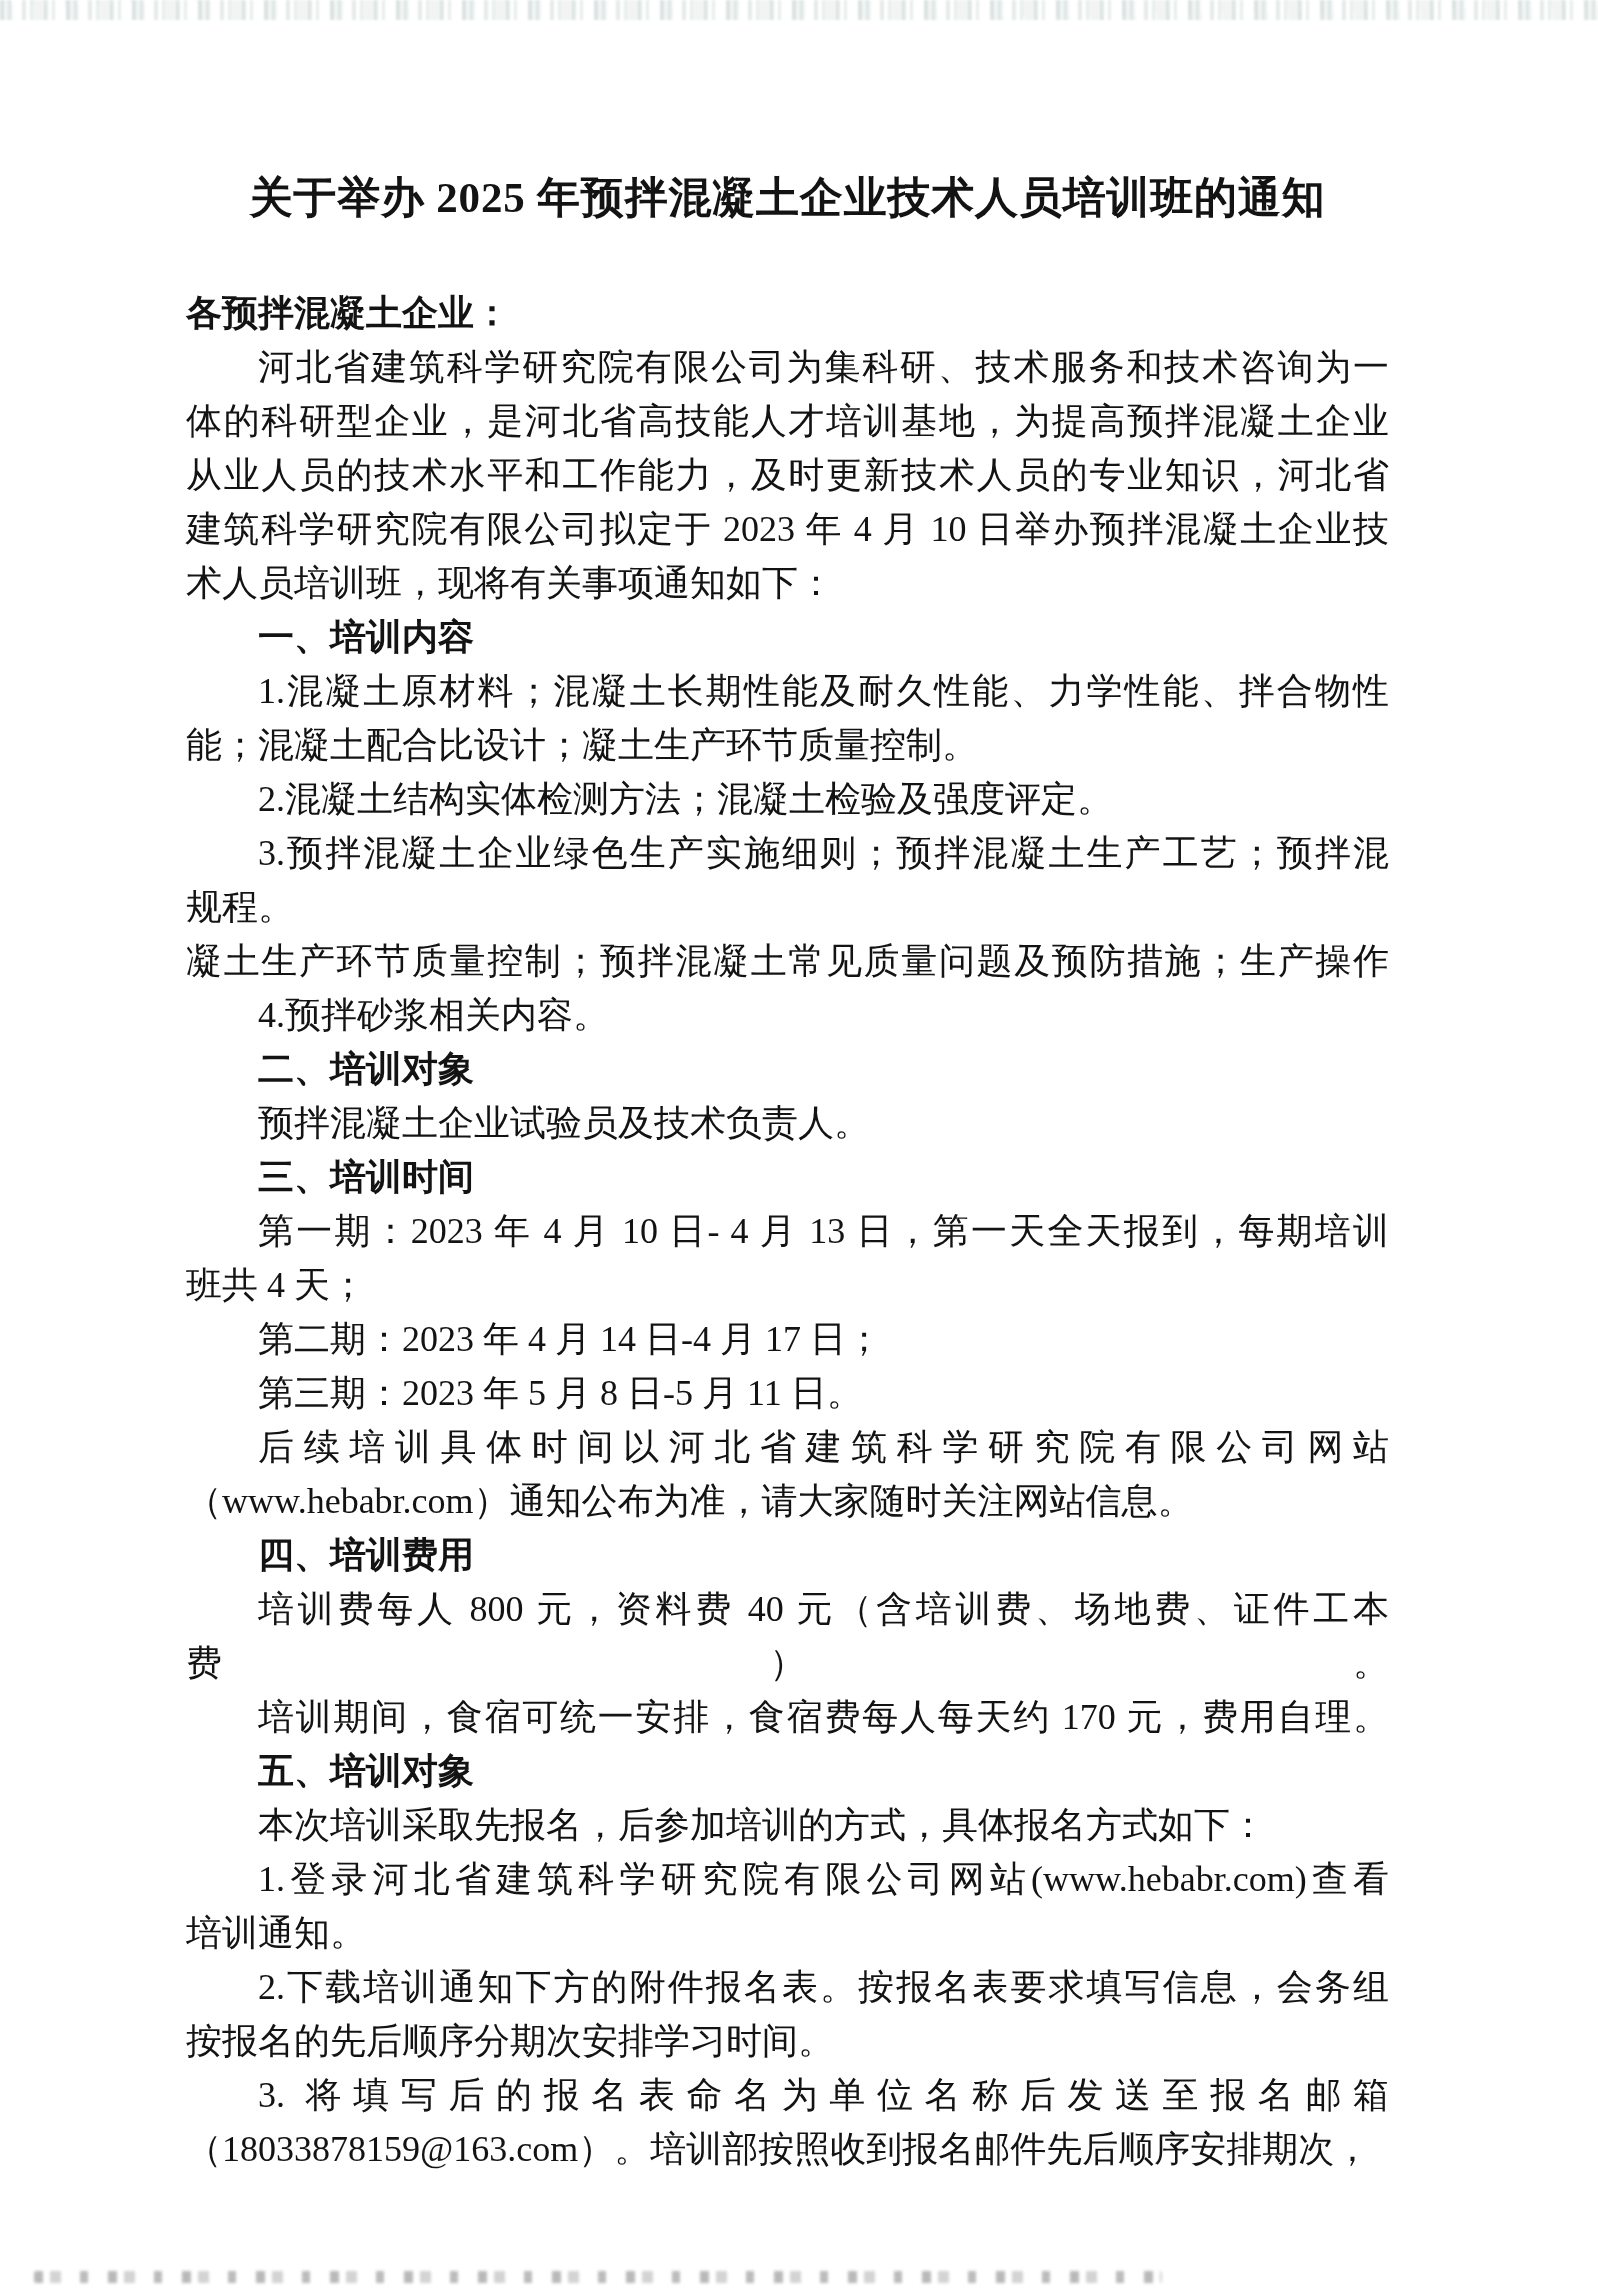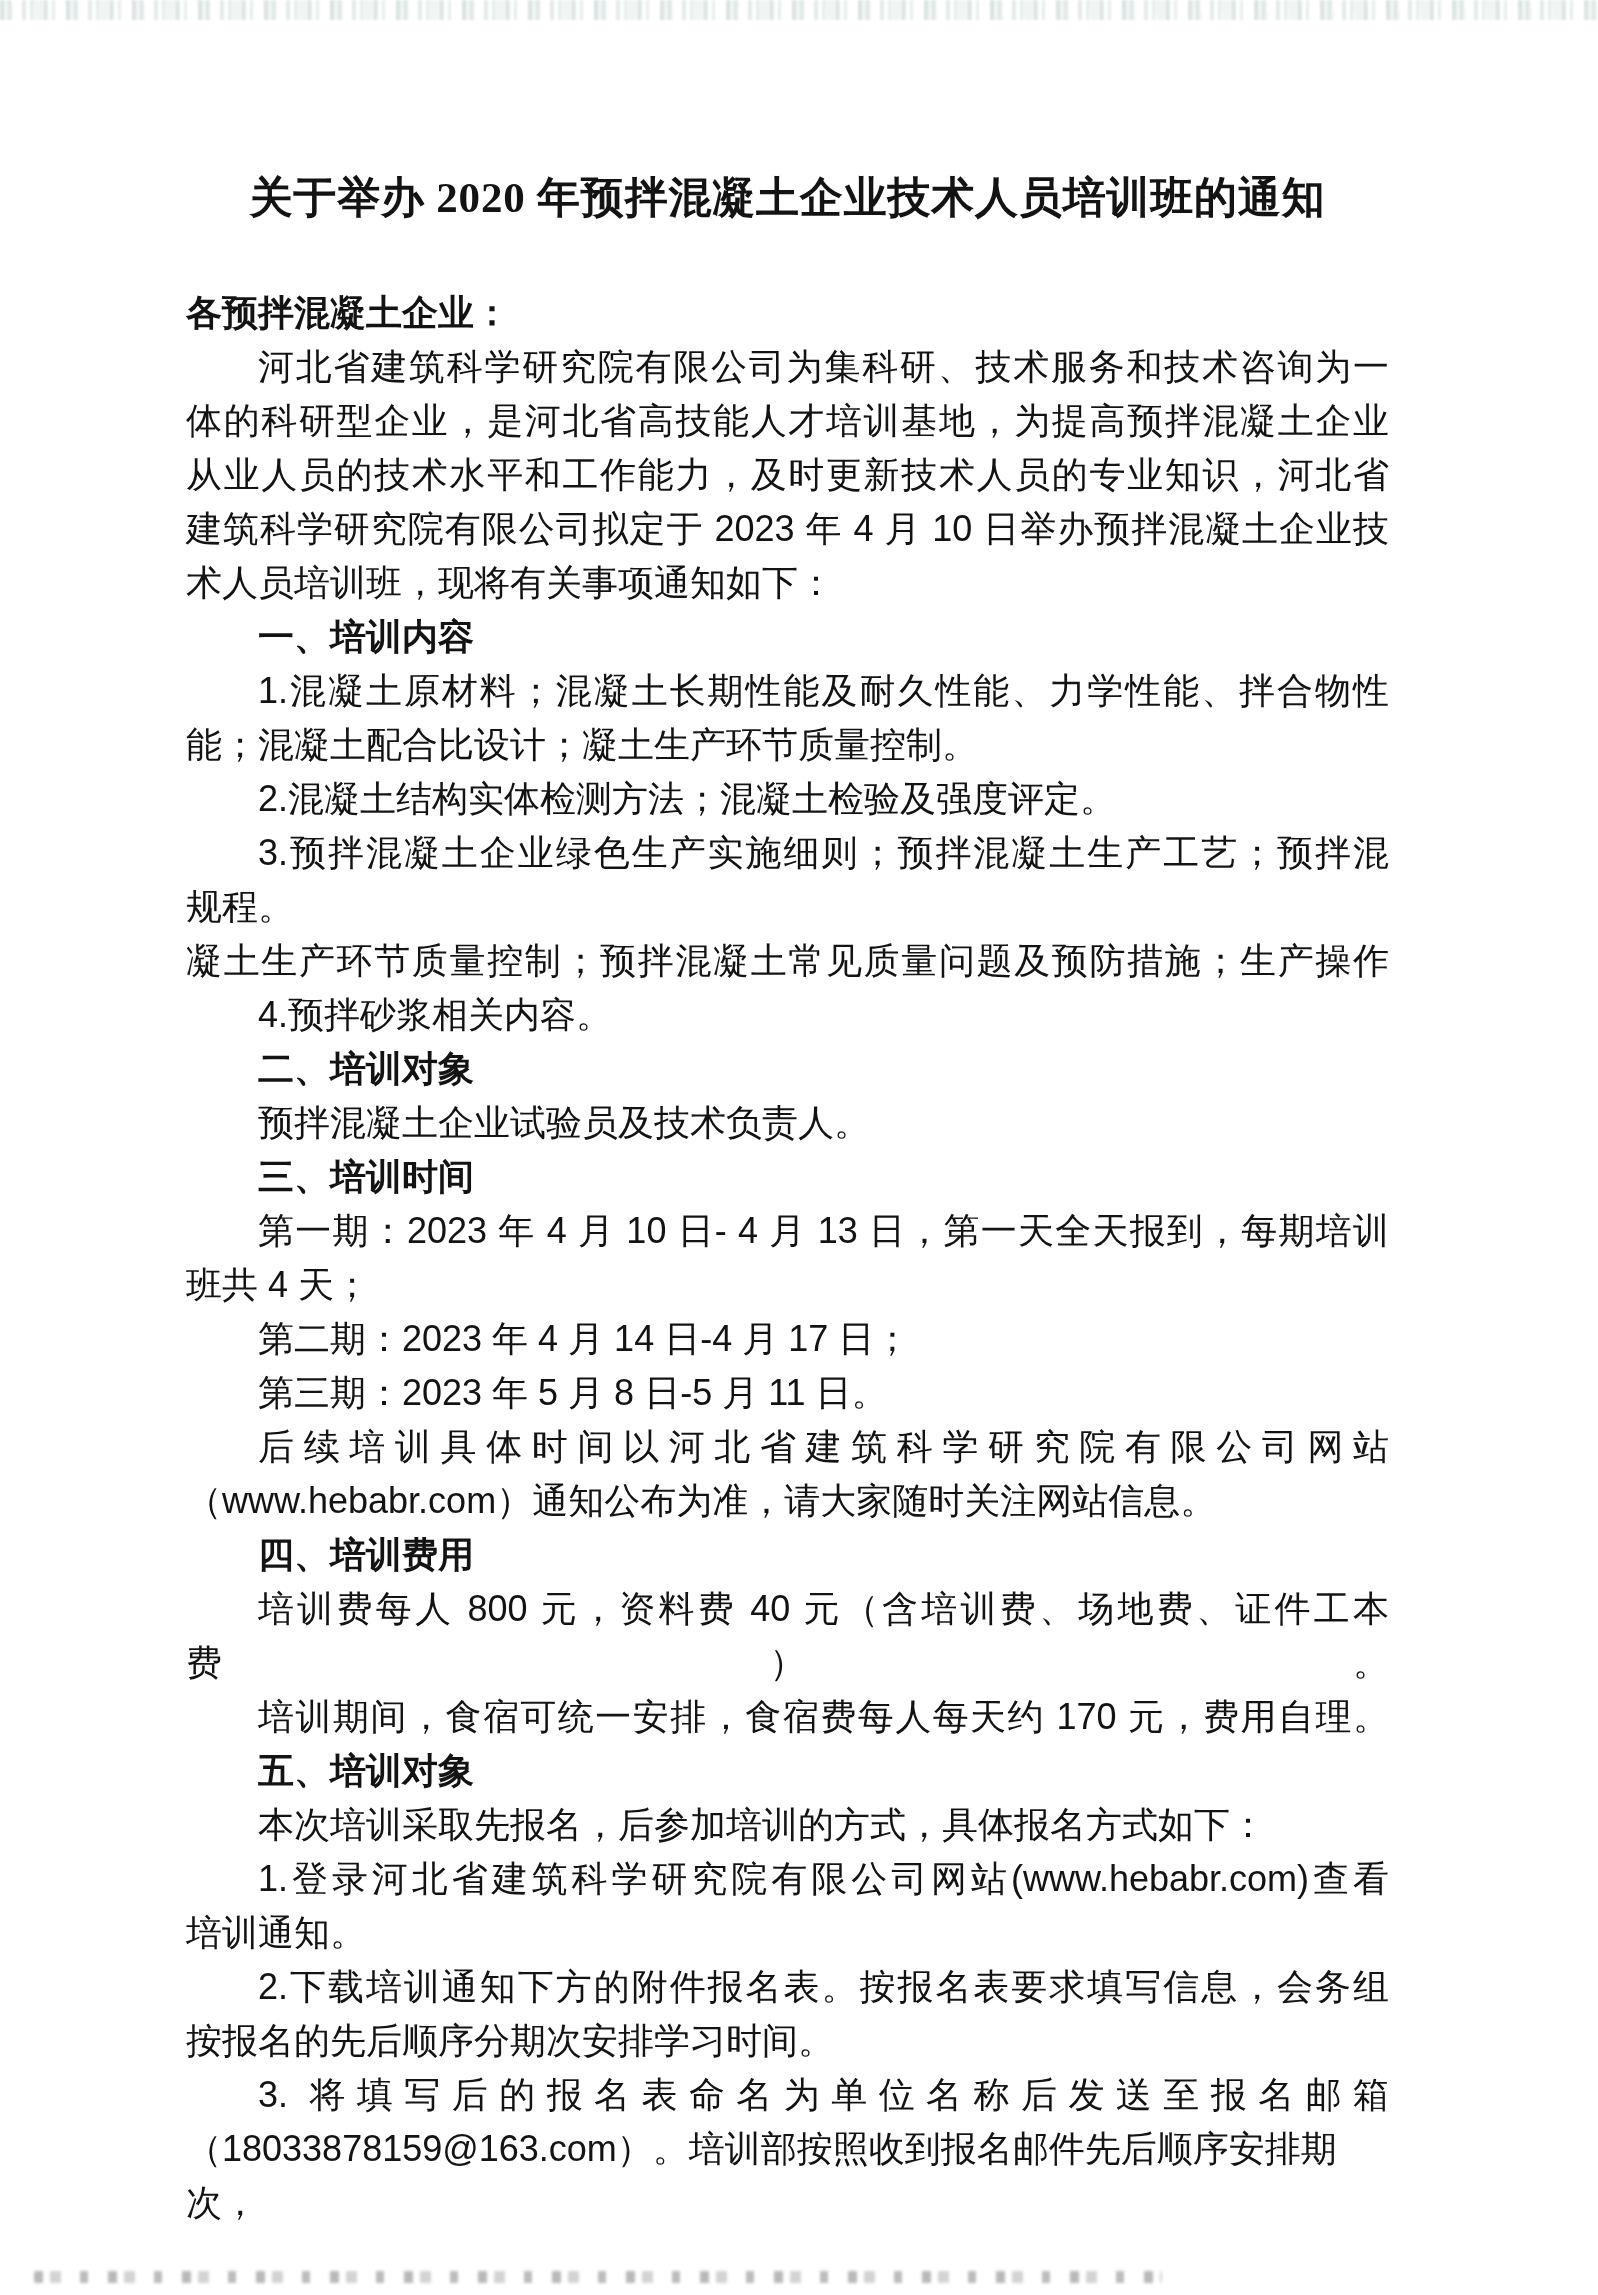--- a/index.html
+++ b/index.html
@@ -8,21 +8,21 @@
     background:#ffffff; color:#131313; overflow:hidden;
   }
   .content { position:absolute; left:186px; top:0; width:1203px; }
   .title {
     margin:167px 0 58px 0;
     font-family:"Liberation Serif", serif;
     font-weight:700; font-size:43px; line-height:61px;
     letter-spacing:0.8px; text-align:center; white-space:nowrap;
   }
   .line {
-    font-family:Liberation Sans, sans-serif;
+    font-family:Liberation Serif, serif;
     font-size:36px; line-height:54px; text-align:left;
   }
   .ind  { text-indent:2em; }
   .fill { text-align:justify; text-align-last:justify; }
   .hd   { font-family:"Liberation Sans", sans-serif; font-weight:700; }
   .noise-top {
     position:absolute; top:0; left:0; width:100%; height:20px;
     background:
       repeating-linear-gradient(90deg, rgba(148,176,168,.30) 0 3.8px, rgba(255,255,255,0) 3.8px 8.4px, rgba(128,158,164,.22) 8.4px 10.7px, rgba(255,255,255,0) 10.7px 22px),
       repeating-linear-gradient(88deg, rgba(160,182,176,.16) 0 13px, rgba(255,255,255,0) 13px 33px);
@@ -35,21 +35,21 @@
     filter:blur(1.5px); border-radius:2.3px; opacity:.75;
   }
 </style>
 </head>
 <body>
 
 <div class="page">
   <div class="noise-top"></div>
 
   <div class="content">
-    <div class="title">关于举办 2020 年预拌混凝土企业技术人员培训班的通知</div>
+    <div class="title">关于举办 2025 年预拌混凝土企业技术人员培训班的通知</div>
 
     <div class="line hd">各预拌混凝土企业：</div>
     <div class="line ind fill">河北省建筑科学研究院有限公司为集科研、技术服务和技术咨询为一</div>
     <div class="line fill">体的科研型企业，是河北省高技能人才培训基地，为提高预拌混凝土企业</div>
     <div class="line fill">从业人员的技术水平和工作能力，及时更新技术人员的专业知识，河北省</div>
     <div class="line fill">建筑科学研究院有限公司拟定于 2023 年 4 月 10 日举办预拌混凝土企业技</div>
     <div class="line">术人员培训班，现将有关事项通知如下：</div>
 
     <div class="line hd ind">一、培训内容</div>
     <div class="line ind fill">1.混凝土原材料；混凝土长期性能及耐久性能、力学性能、拌合物性</div>

